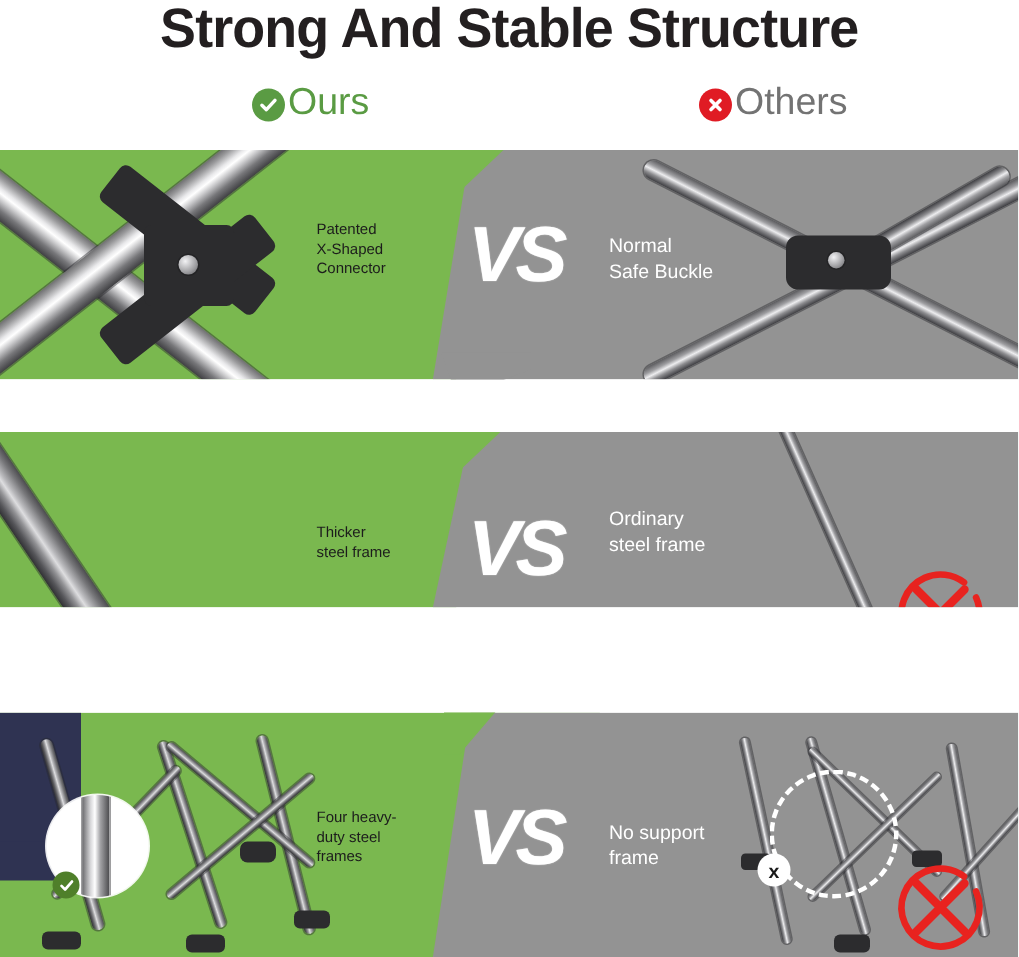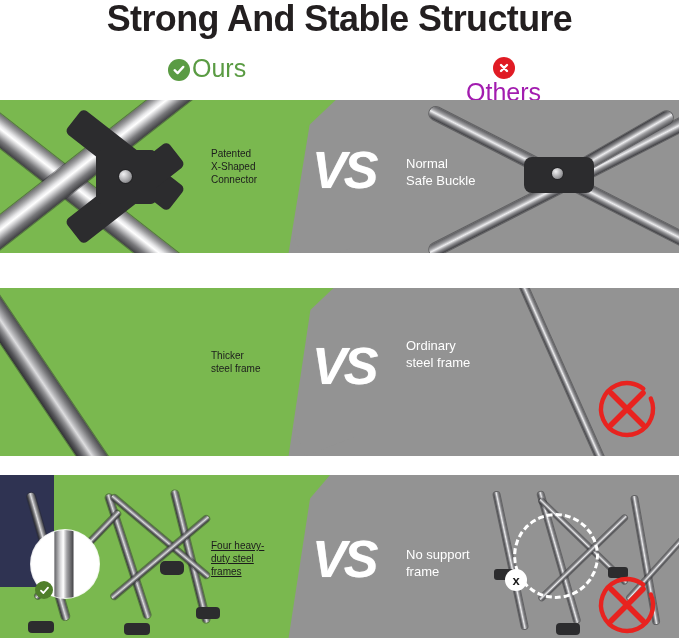--- a/index.html
+++ b/index.html
@@ -54,22 +54,21 @@
     font-size: 25px;
     font-weight: normal;
     white-space: nowrap;
   }
   .hdr-ours {
     left: 168px;
     color: #5a9b43;
   }
   .hdr-others {
     left: 466px;
-    color: #a21caf;
-    flex-direction: column;
+    color: #737373;
   }
   .hdr-badge {
     width: 22px;
     height: 22px;
     border-radius: 50%;
     display: inline-flex;
     align-items: center;
     justify-content: center;
     flex: none;
     position: relative;
@@ -81,21 +80,21 @@
   .hdr-text { line-height: 1; }
 
   
   .row {
     position: absolute;
     left: 0;
     width: 679px;
     overflow: hidden;
   }
   .row-1 { top: 100px;  height: 153px; }
-  .row-2 { top: 288px;  height: 168px; }
+  .row-2 { top: 288px;  height: 117px; }
   .row-3 { top: 475px;  height: 163px; }
 
   .side {
     position: absolute;
     top: 0;
     height: 100%;
     overflow: hidden;
   }
   .side-ours {
     left: 0;
@@ -395,21 +394,21 @@
       <div class="redx" style="left:596px; top:99px;">
         <svg width="62" height="62" viewBox="0 0 62 62" aria-hidden="true">
           <ellipse cx="31" cy="31" rx="26" ry="26" fill="none" stroke="#e8231f" stroke-width="4.4" stroke-linecap="round" stroke-dasharray="150 13" transform="rotate(-24 31 31)"></ellipse>
           <path d="M15 15 L47 47 M47 15 L15 47" fill="none" stroke="#e8231f" stroke-width="5.6" stroke-linecap="round"></path>
         </svg>
       </div>
     </div>
 
     <div class="seam-spike" style="top:-14px; height:42px;"></div>
 
-    <div class="cap cap-ours" style="top:65px;text-decoration:underline;">Four heavy-
+    <div class="cap cap-ours" style="top:65px;">Four heavy-
 duty steel
 frames</div>
     <div class="cap cap-others" style="top:72px;">No support
 frame</div>
     <div class="vs" style="left:312px; top:58px;">VS</div>
   </div>
 
 </div>
 
 </body></html>

